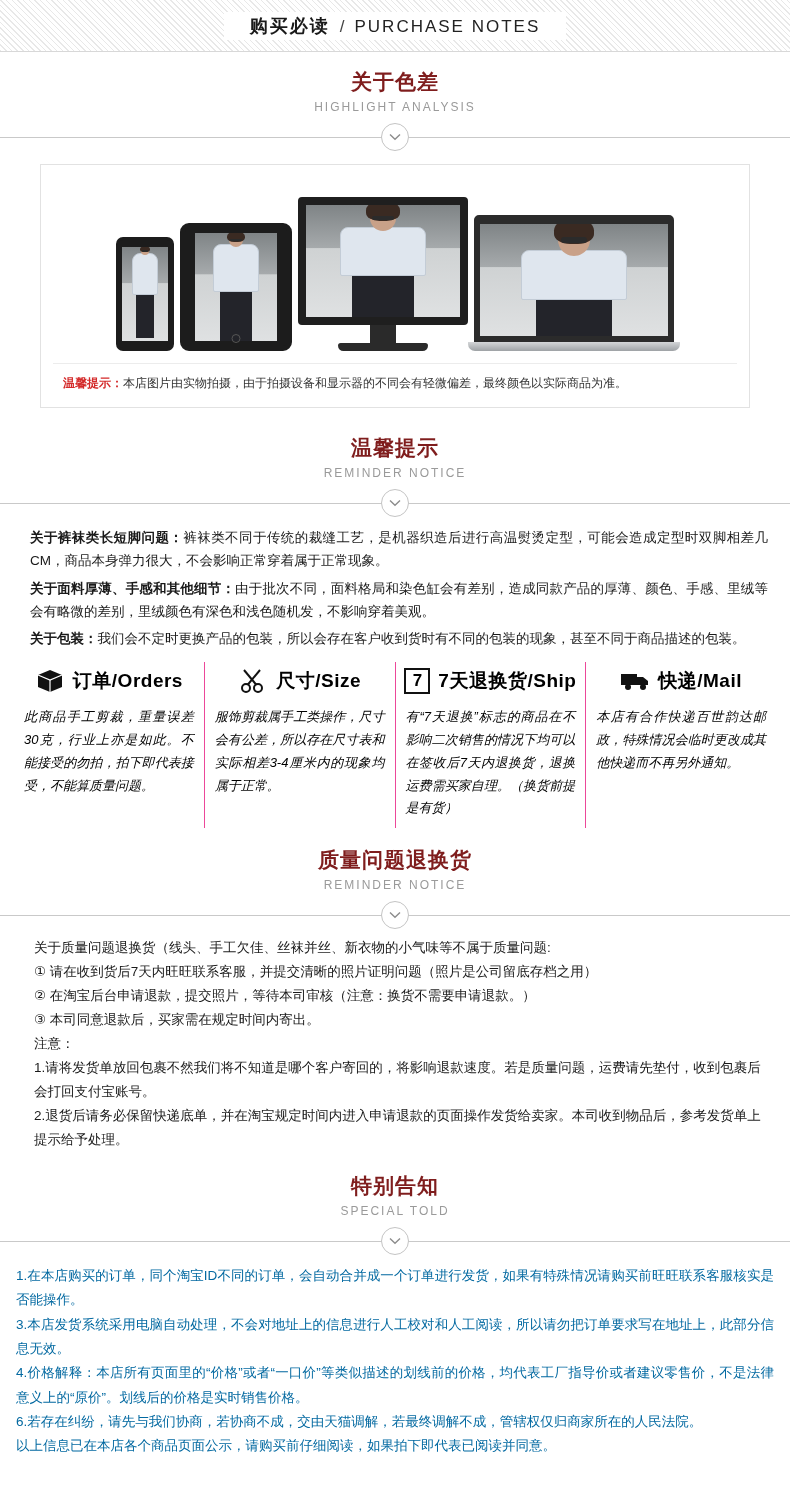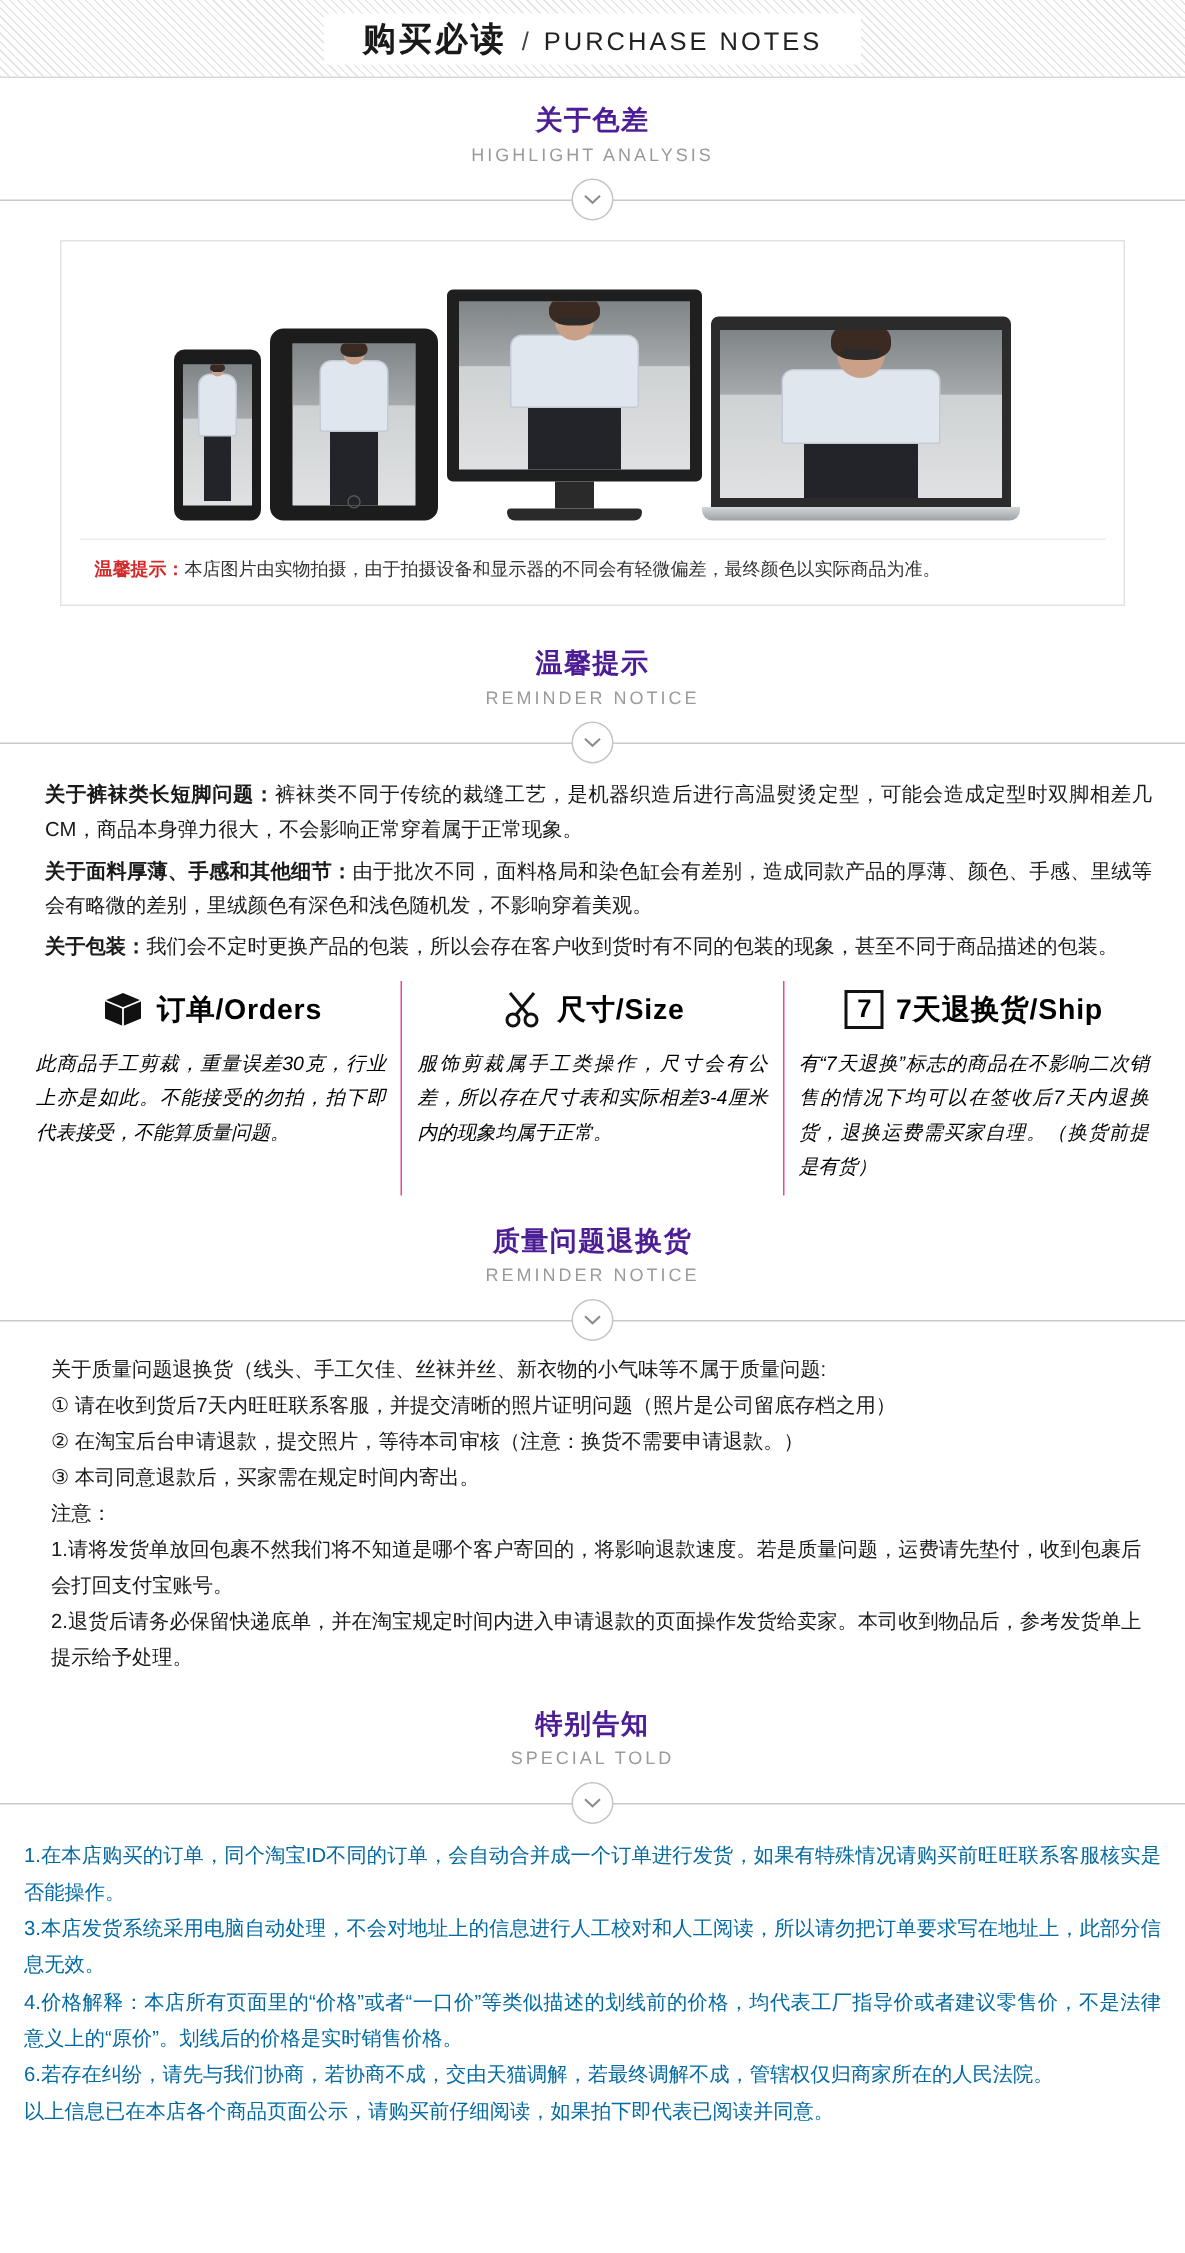--- a/index.html
+++ b/index.html
@@ -13,27 +13,27 @@
   .page { width: 790px; position: relative; }
 
   
   .banner {
     height: 52px;
     background-image: repeating-linear-gradient(45deg, #e8e8e8 0px, #e8e8e8 1px, #ffffff 1px, #ffffff 4px);
     display: flex; align-items: center; justify-content: center;
     border-bottom: 1px solid #d8d8d8;
   }
   .banner-inner { background: #fff; padding: 2px 26px; display: flex; align-items: baseline; gap: 10px; }
-  .banner-cn { font-size: 22px; font-weight: bold; letter-spacing: 2px; color: #1a1a1a; }
+  .banner-cn { font-size: 18px; font-weight: bold; letter-spacing: 2px; color: #1a1a1a; }
   .banner-slash { font-size: 17px; color: #444; }
   .banner-en { font-size: 17px; letter-spacing: 2px; color: #222; }
 
   
   .sec-head { text-align: center; padding-top: 16px; position: relative; }
-  .sec-head .cn { font-size: 18px; font-weight: bold; color: #4c1d95; letter-spacing: 1px; text-align: center; }
+  .sec-head .cn { font-size: 21px; font-weight: bold; color: #7f1d1d; letter-spacing: 1px; text-align: center; }
   .sec-head .en { font-size: 12px; color: #9a9a9a; letter-spacing: 2px; margin-top: 4px; }
   .chev-wrap { position: relative; height: 34px; margin-top: 6px; }
   .chev-line { position: absolute; top: 17px; left: 0; width: 100%; height: 1px; background: #c9c9c9; }
   .chev {
     position: absolute; left: 50%; top: 3px; transform: translateX(-50%);
     width: 28px; height: 28px; border-radius: 50%;
     border: 1px solid #c4c4c4; background: #fff;
     display: flex; align-items: center; justify-content: center;
   }
   .chev svg { display: block; }
@@ -278,20 +278,34 @@
     </div>
 
     <div class="col">
       <div class="col-head">
         <span class="ico-seven">7</span>
         <span class="label">7天退换货/Ship</span>
       </div>
       <div class="col-body">有“7天退换”标志的商品在不影响二次销售的情况下均可以在签收后7天内退换货，退换运费需买家自理。（换货前提是有货）</div>
     </div>
 
+    <div class="col">
+      <div class="col-head">
+        <span class="ico">
+          <svg width="30" height="20" viewBox="0 0 30 20">
+            <path d="M1 3 L17 3 L17 14 L1 14 Z" fill="#111"></path>
+            <path d="M17 6 L23 6 L28 10 L28 14 L17 14 Z" fill="#111"></path>
+            <circle cx="8" cy="16" r="3" fill="#111"></circle>
+            <circle cx="23" cy="16" r="3" fill="#111"></circle>
+          </svg>
+        </span>
+        <span class="label">快递/Mail</span>
+      </div>
+      <div class="col-body">本店有合作快递百世韵达邮政，特殊情况会临时更改成其他快递而不再另外通知。</div>
+    </div>
 
   </div>
 
   <div class="sec-head" style="padding-top:18px">
     <div class="cn">质量问题退换货</div>
     <div class="en">REMINDER NOTICE</div>
   </div>
   <div class="chev-wrap">
     <div class="chev-line"></div>
     <div class="chev">

